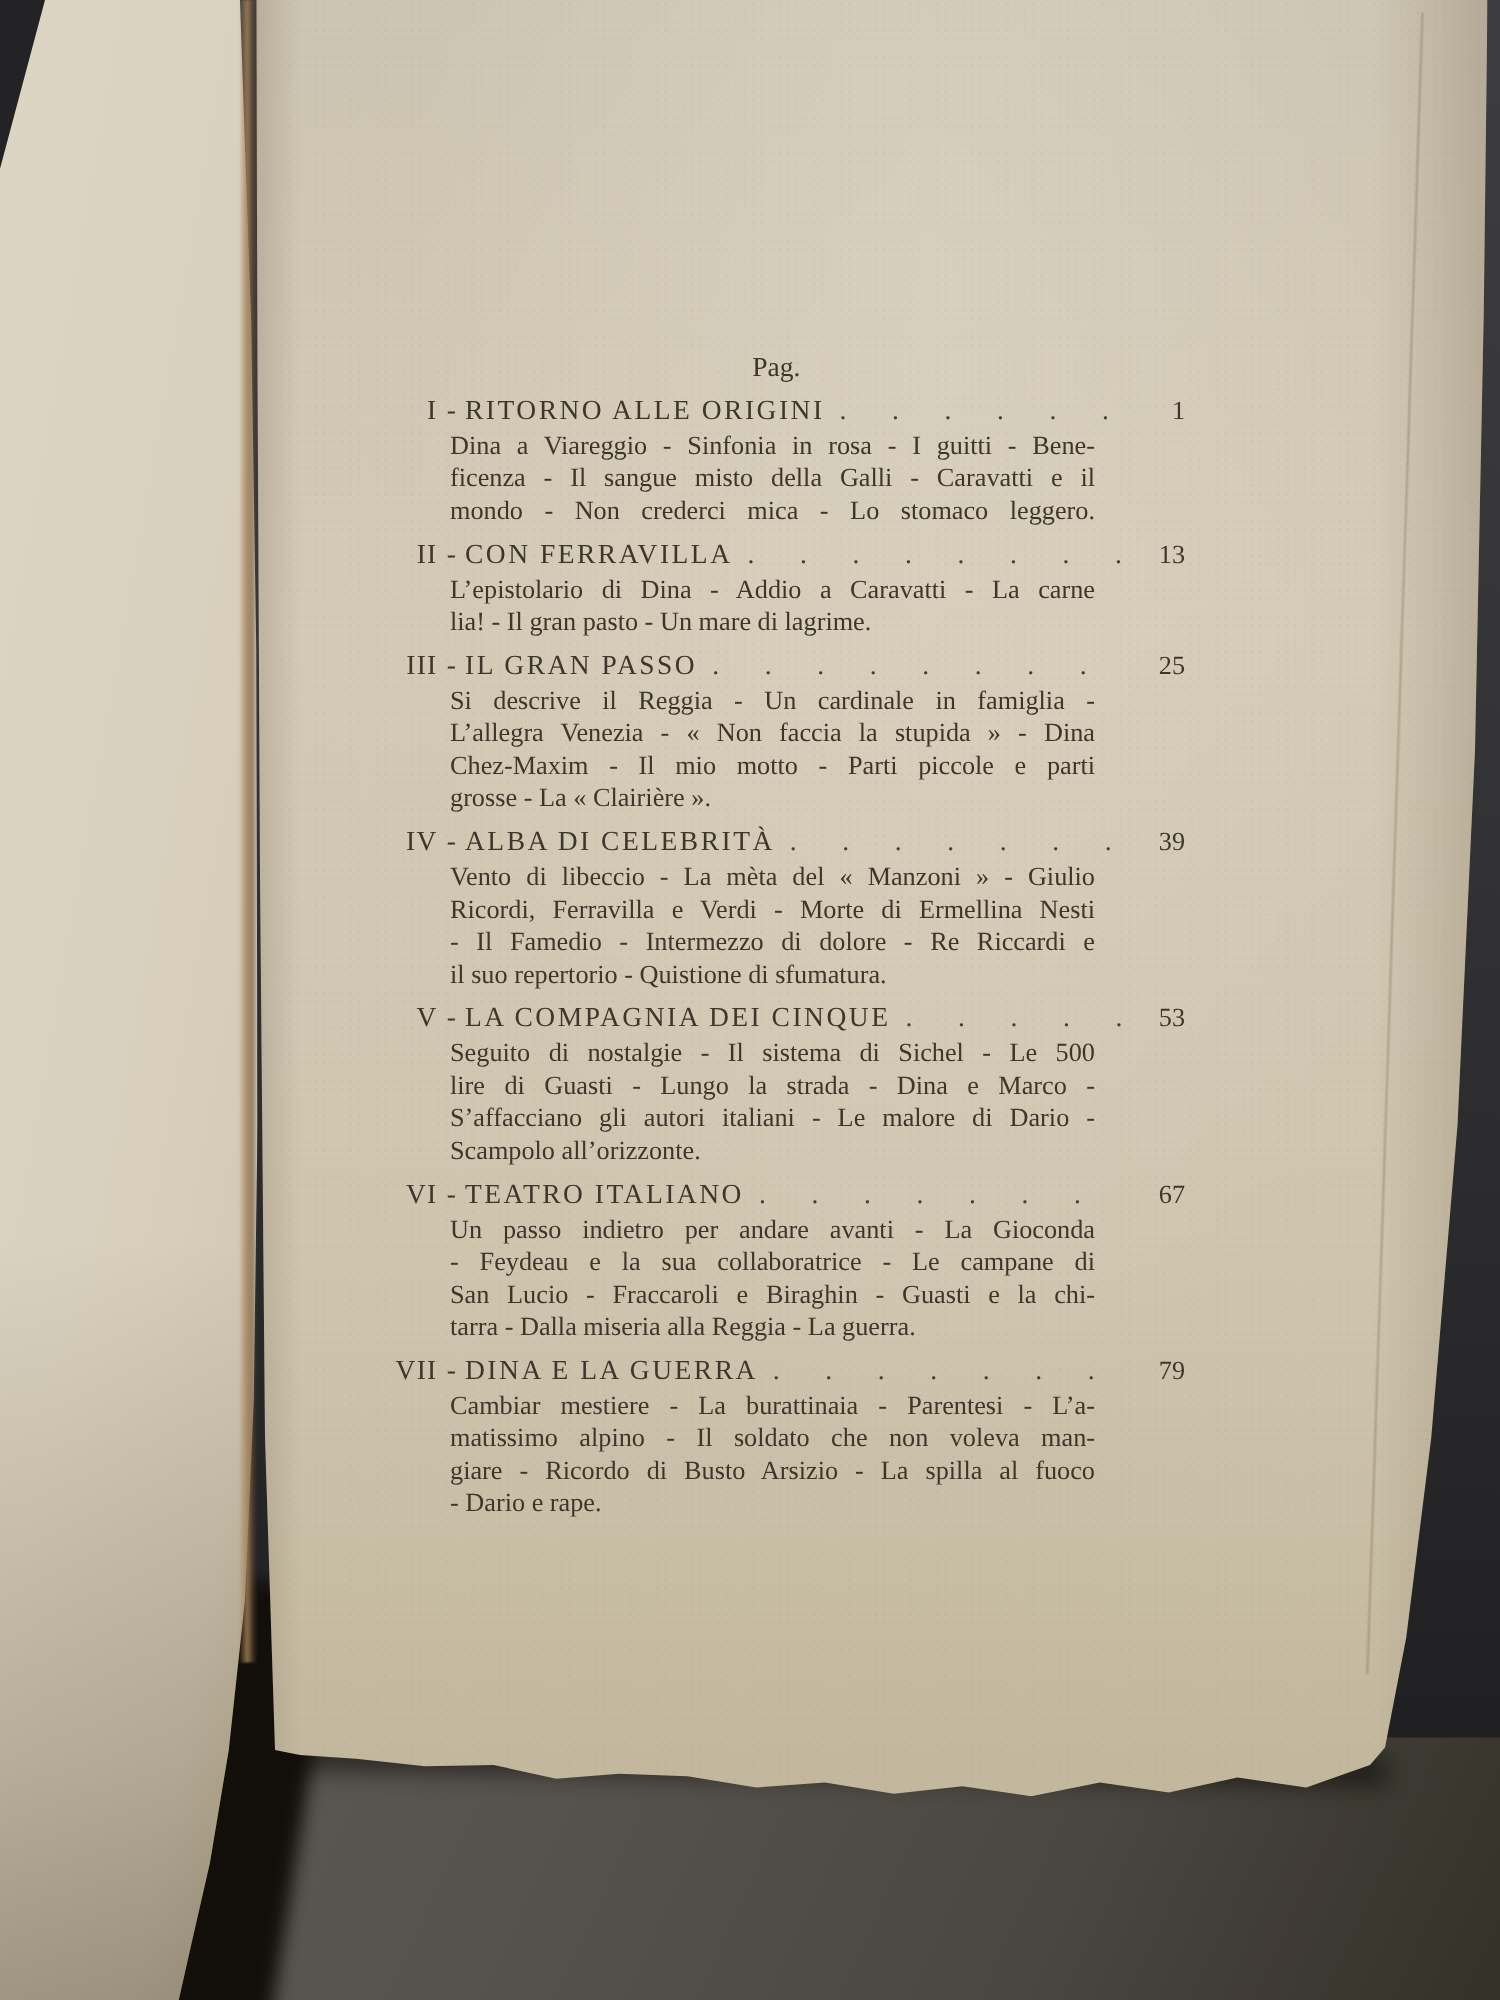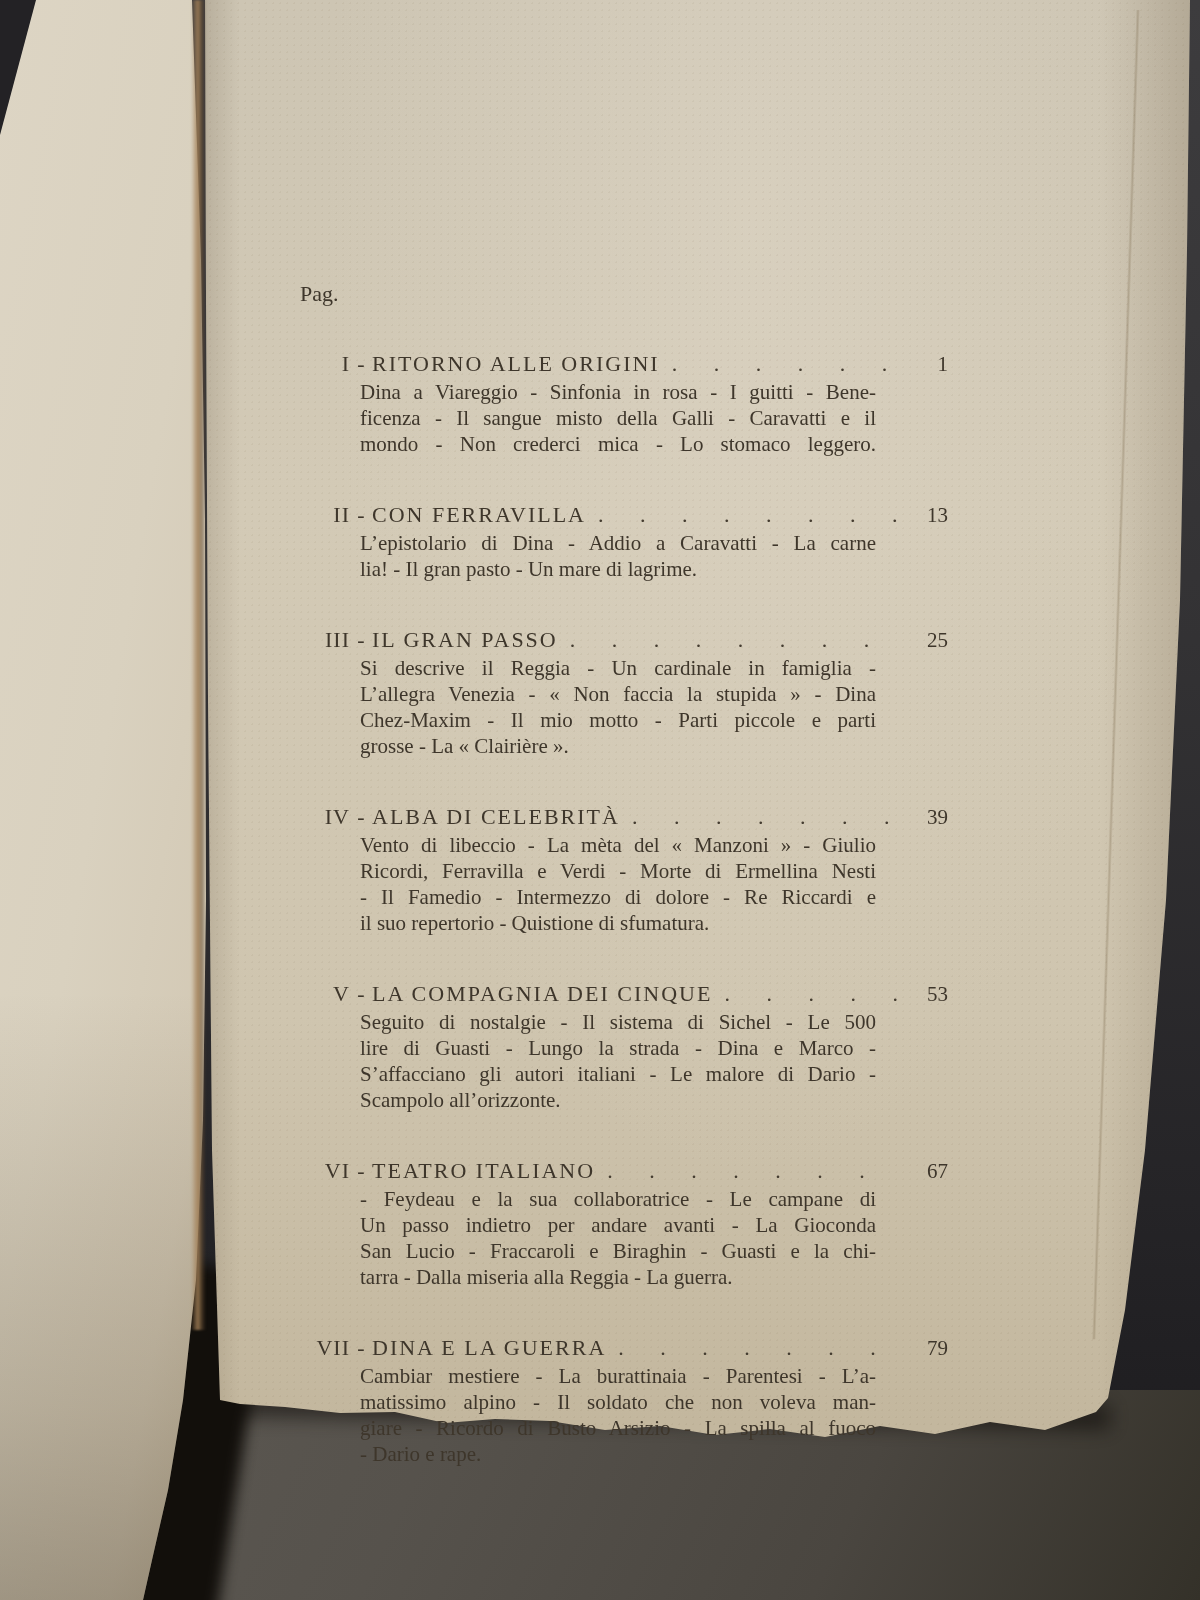--- a/index.html
+++ b/index.html
@@ -67,28 +67,28 @@
     position:absolute; left:0; top:0; width:40px; height:140px; z-index:8;
     clip-path: polygon(0 0, 36px 0, 0 135px);
     background:#232225;
   }
   
   .toc {
     position:absolute; left:300px; top:282px; width:648px; z-index:7;
     color:#3e362b;
   }
   .pag-row {
-    display:flex; justify-content:flex-start;
+    display:flex; justify-content:center;
     font-size:22px; line-height:24px; padding-right:6px; margin-bottom:8px;
   }
   .entry { margin-bottom:8px; }
   .title-row { display:flex; align-items:baseline; font-size:22px; line-height:27px; }
   .num  { width:50px; flex:none; text-align:right; letter-spacing:1px; }
   .sep  { width:22px; flex:none; text-align:center; }
-  .title { white-space:nowrap; letter-spacing:2px;margin-top:36px; }
+  .title { white-space:nowrap; letter-spacing:2px; }
   .leader {
     flex:1 1 auto; overflow:hidden; white-space:nowrap;
     padding-left:12px; letter-spacing:9px; word-spacing:13px; color:#443c30;
   }
   .pnum { width:46px; flex:none; text-align:right; font-size:21px; }
   .desc { margin-left:60px; width:516px; font-size:21px; line-height:26px; margin-top:1px; }
   .desc .dline { text-align:justify; text-align-last:justify; }
   .desc .dline.short { text-align-last:left; }
 </style>
 </head>
@@ -188,22 +188,22 @@
         </div>
         <div class="entry">
           <div class="title-row">
             <span class="num">VI</span>
             <span class="sep">-</span>
             <span class="title">TEATRO ITALIANO</span>
             <span class="leader">. . . . . . . .</span>
             <span class="pnum">67</span>
           </div>
           <div class="desc">
+            <div class="dline">Un passo indietro per andare avanti - La Gioconda</div>
             <div class="dline">- Feydeau e la sua collaboratrice - Le campane di</div>
-            <div class="dline">Un passo indietro per andare avanti - La Gioconda</div>
             <div class="dline">San Lucio - Fraccaroli e Biraghin - Guasti e la chi-</div>
             <div class="dline short">tarra - Dalla miseria alla Reggia - La guerra.</div>
           </div>
         </div>
         <div class="entry">
           <div class="title-row">
             <span class="num">VII</span>
             <span class="sep">-</span>
             <span class="title">DINA E LA GUERRA</span>
             <span class="leader">. . . . . . .</span>

